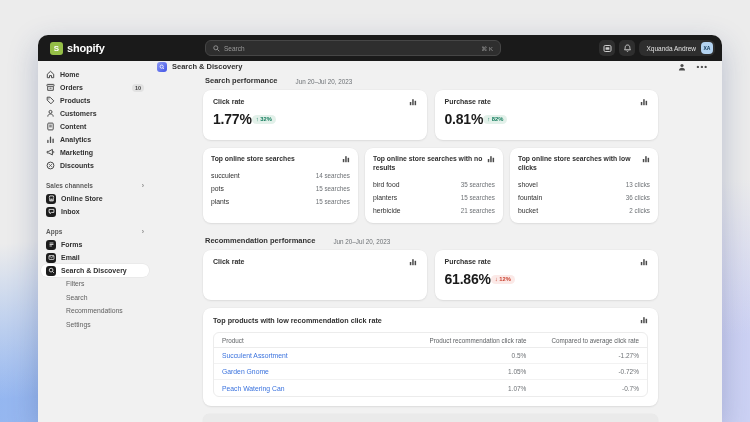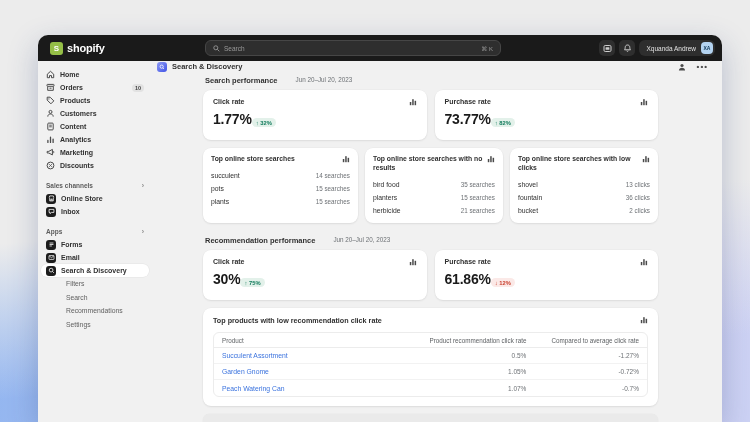--- a/index.html
+++ b/index.html
@@ -42,28 +42,28 @@
   .s-item.active { background:#fff; box-shadow:0 0 0 .5px rgba(0,0,0,.06); font-weight:700; }
   .s-sub { height:13.5px; display:flex; align-items:center; padding:0 5px 0 25px; font-size:6.8px; color:#616161; border-radius:6px; cursor:pointer; }
   
   .main { flex:1; min-width:0; display:flex; flex-direction:column; }
   .pagehead { height:24px; display:flex; align-items:center; gap:5px; padding:0 14px 0 5px; }
   .page-appic { width:10px; height:10px; border-radius:3px; background:linear-gradient(135deg,#8f9cf5,#4053e6); display:flex; align-items:center; justify-content:center; }
   .pagetitle { font-size:7.5px; font-weight:bold; color:#303030; }
   .ph-right { margin-left:auto; display:flex; align-items:center; gap:11px; }
   .dots { color:#4a4a4a; font-size:8px; font-weight:bold; letter-spacing:1px; line-height:1; }
   .content { width:455px; margin:4px 0 0 51px; }
-  .sec-head { display:flex; align-items:flex-start; gap:18px; margin:0 0 5px 2px; }
+  .sec-head { display:flex; align-items:flex-end; gap:18px; margin:0 0 5px 2px; }
   .sec-title { font-size:7.5px; font-weight:bold; color:#303030; }
   .sec-date { font-size:6.3px; color:#6d7175; }
   .card { background:#fff; border-radius:8px; box-shadow:0 1px 2px rgba(0,0,0,.08), 0 0 0 .5px rgba(0,0,0,.03); }
   .metric-grid { display:grid; grid-template-columns:1fr 1fr; gap:8px; margin-bottom:8px; }
   .metric-card { height:50px; padding:8px 10px; }
   .m-top { display:flex; justify-content:space-between; align-items:flex-start; font-size:7px; font-weight:600; color:#303030; }
-  .m-val-row { margin-top:5px; display:flex; align-items:flex-end; }
+  .m-val-row { margin-top:5px; display:flex; align-items:center; }
   .m-val { font-size:14px; font-weight:bold; color:#1a1a1a; letter-spacing:-0.2px; }
   .badge { font-size:5.8px; font-weight:600; padding:1.5px 4px; border-radius:6px; white-space:nowrap; }
   .badge.up { background:#e3f1ea; color:#0f7a5a; }
   .badge.down { background:#fbe9e7; color:#c9402e; }
   .list-grid { display:grid; grid-template-columns:155fr 138fr 148fr; gap:7px; margin-bottom:13px; }
   .list-card { min-height:68px; padding:7px 8px 6px 8px; }
   .l-top { display:flex; justify-content:space-between; gap:4px; }
   .l-title { font-size:6.8px; font-weight:600; color:#303030; line-height:1.3; }
   .l-rows { margin-top:5px; }
   .lrow { height:13px; display:flex; justify-content:space-between; align-items:center; }
@@ -307,21 +307,21 @@
           <div class="card metric-card">
             <div class="m-top">
               <span>Purchase rate</span>
               <svg class="chart-ic" width="8" height="8" viewBox="0 0 8 8">
                   <rect x="0.8" y="4" width="1.5" height="3.2" fill="#4a4a4a"></rect>
                   <rect x="3.2" y="1.2" width="1.5" height="6" fill="#4a4a4a"></rect>
                   <rect x="5.6" y="2.8" width="1.5" height="4.4" fill="#4a4a4a"></rect>
                 </svg>
             </div>
             <div class="m-val-row">
-              <span class="m-val">73.77%</span>
+              <span class="m-val">0.81%</span>
               <span class="badge up">↑ 82%</span>
             </div>
           </div>
         </div>
 
         <div class="list-grid">
           <div class="card list-card">
             <div class="l-top">
               <span class="l-title">Top online store searches</span>
               <svg class="chart-ic" width="8" height="8" viewBox="0 0 8 8">
@@ -402,24 +402,20 @@
 
         <div class="metric-grid">
           <div class="card metric-card">
             <div class="m-top">
               <span>Click rate</span>
               <svg class="chart-ic" width="8" height="8" viewBox="0 0 8 8">
                   <rect x="0.8" y="4" width="1.5" height="3.2" fill="#4a4a4a"></rect>
                   <rect x="3.2" y="1.2" width="1.5" height="6" fill="#4a4a4a"></rect>
                   <rect x="5.6" y="2.8" width="1.5" height="4.4" fill="#4a4a4a"></rect>
                 </svg>
-            </div>
-            <div class="m-val-row">
-              <span class="m-val">30%</span>
-              <span class="badge up">↑ 75%</span>
             </div>
           </div>
           <div class="card metric-card">
             <div class="m-top">
               <span>Purchase rate</span>
               <svg class="chart-ic" width="8" height="8" viewBox="0 0 8 8">
                   <rect x="0.8" y="4" width="1.5" height="3.2" fill="#4a4a4a"></rect>
                   <rect x="3.2" y="1.2" width="1.5" height="6" fill="#4a4a4a"></rect>
                   <rect x="5.6" y="2.8" width="1.5" height="4.4" fill="#4a4a4a"></rect>
                 </svg>

